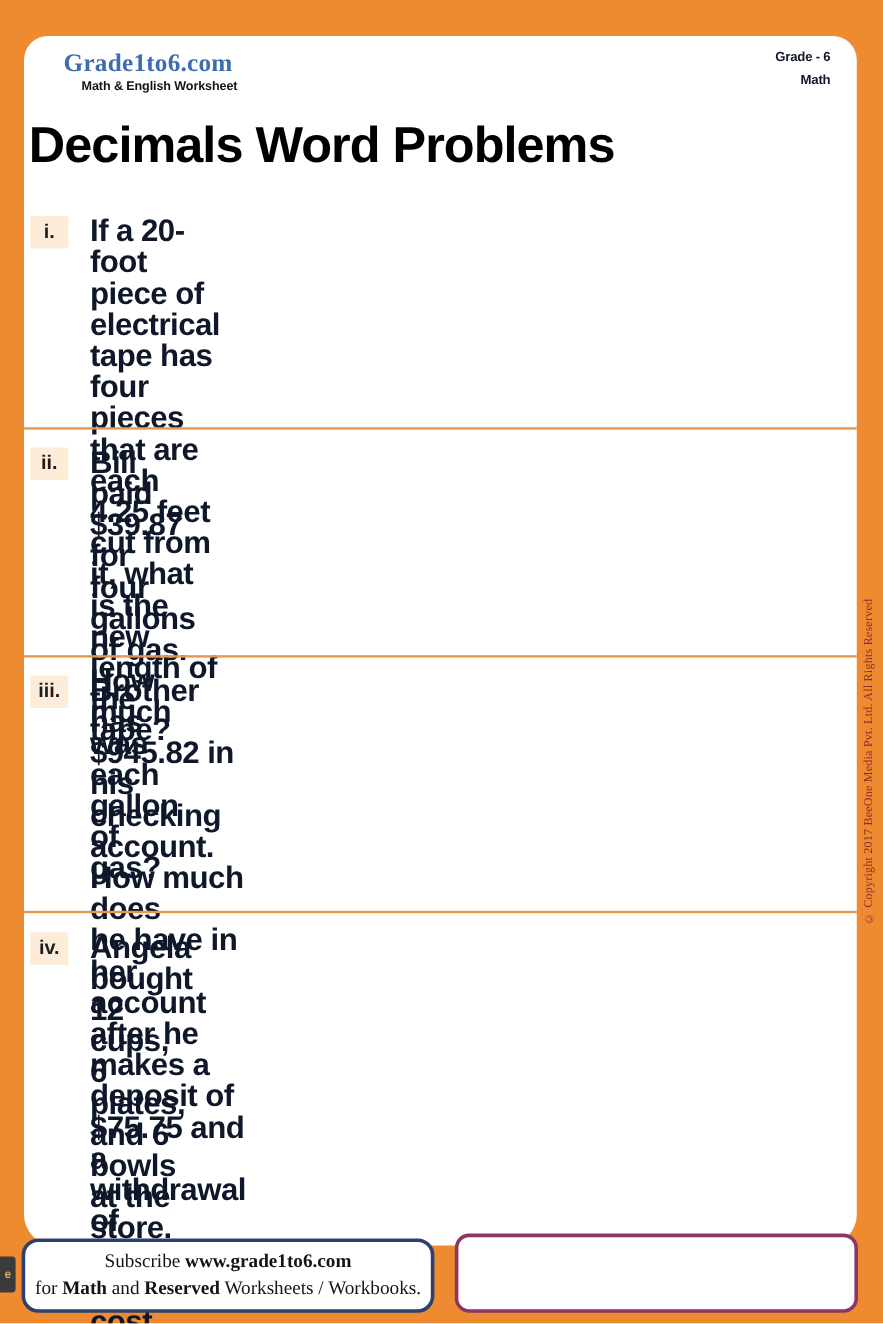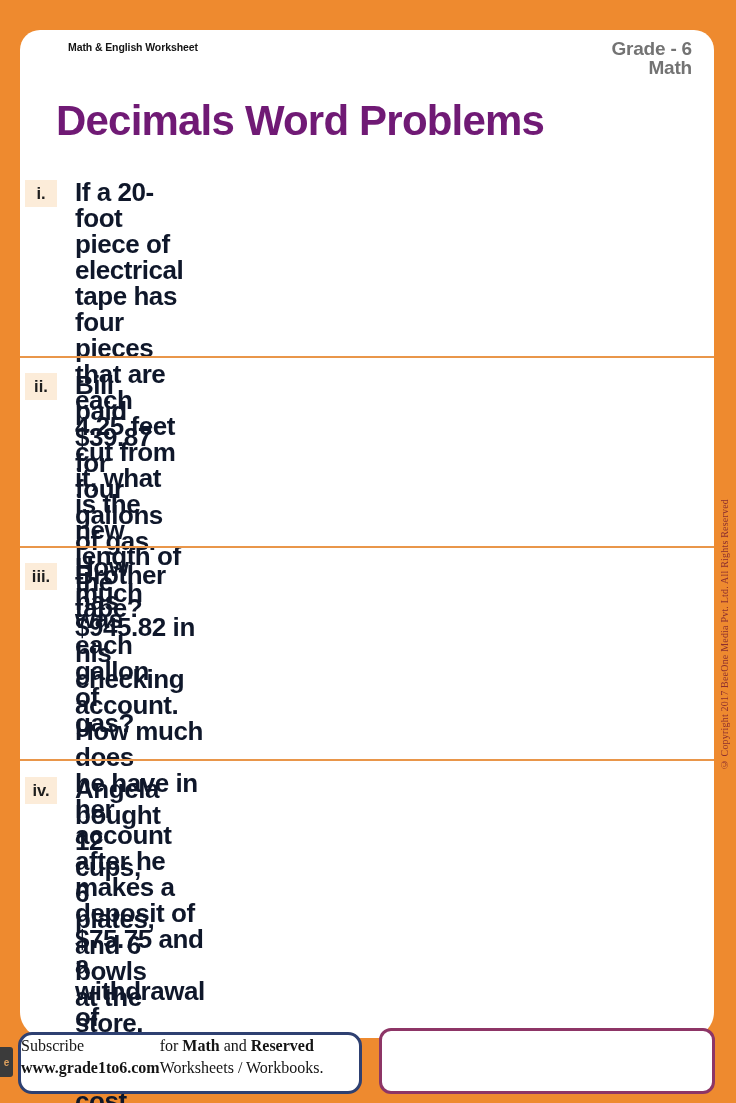--- a/index.html
+++ b/index.html
@@ -21,26 +21,26 @@
   .hdr-logo{position:absolute;left:33px;top:10px;}
   .logo-main{
     font-family:"Liberation Serif", serif;
     font-weight:bold;font-size:21px;color:#3e6cb1;letter-spacing:0.2px;
   }
   .logo-sub{
     font-size:10.5px;font-weight:bold;color:#141414;margin-top:1px;letter-spacing:-0.1px;margin-left:15px;
   }
   .hdr-grade{
     position:absolute;right:22px;top:9px;text-align:right;
-    font-weight:bold;font-size:19px;color:#737373;line-height:19px;letter-spacing:-0.2px;
+    font-weight:bold;font-size:11px;color:#0f172a;line-height:19px;letter-spacing:-0.2px;
   }
   
   .title{
-    position:absolute;left:36px;top:67px;
-    font-size:42px;font-weight:bold;color:#701a75;letter-spacing:-0.8px;
+    position:absolute;left:4px;top:67px;
+    font-size:42px;font-weight:bold;color:#000000;letter-spacing:-0.8px;
     white-space:nowrap;
   }
   
   .problem{position:absolute;left:0;}
   .badge{
     position:absolute;left:5px;top:0;
     width:32px;height:27px;
     background:#fcecd9;
     display:flex;align-items:center;justify-content:center;
     font-weight:bold;font-size:16.5px;color:#1d1d1d;
@@ -59,23 +59,23 @@
     position:absolute;left:713px;top:390px;width:23px;height:490px;
     display:flex;align-items:center;justify-content:center;
   }
   .copyright-strip span{
     writing-mode:vertical-rl;transform:rotate(180deg);
     font-family:"Liberation Serif", serif;
     font-size:10px;color:#8c2f2f;white-space:nowrap;letter-spacing:0.2px;
   }
   
   .box{
-    position:absolute;background:#ffffff;text-align:left;
+    position:absolute;background:#ffffff;text-align:center;
     font-family:"Liberation Serif", serif;color:#141414;
-    display:flex;flex-direction:row;justify-content:center;
+    display:flex;flex-direction:column;justify-content:center;
     z-index:3;
   }
   .box-left{
     left:18px;top:1032px;width:338px;height:56px;
     border:3px solid #2e4071;border-radius:14px;
     font-size:16px;line-height:22px;
   }
   .box-right{
     left:379px;top:1028px;width:330px;height:60px;
     border:3px solid #8d3566;border-radius:12px;
@@ -96,20 +96,21 @@
 
 <div class="canvas">
 
   <div class="copyright-strip">
     <span>© Copyright 2017 BeeOne Media Pvt. Ltd. All Rights Reserved</span>
   </div>
 
   <div class="page">
 
     <div class="hdr-logo">
+      <div class="logo-main">Grade1to6.com</div>
       <div class="logo-sub">Math &amp; English Worksheet</div>
     </div>
     <div class="hdr-grade">
       <div>Grade - 6</div>
       <div>Math</div>
     </div>
 
     <div class="title">Decimals Word Problems</div>
 
     <div class="problem" style="top:150px;">

